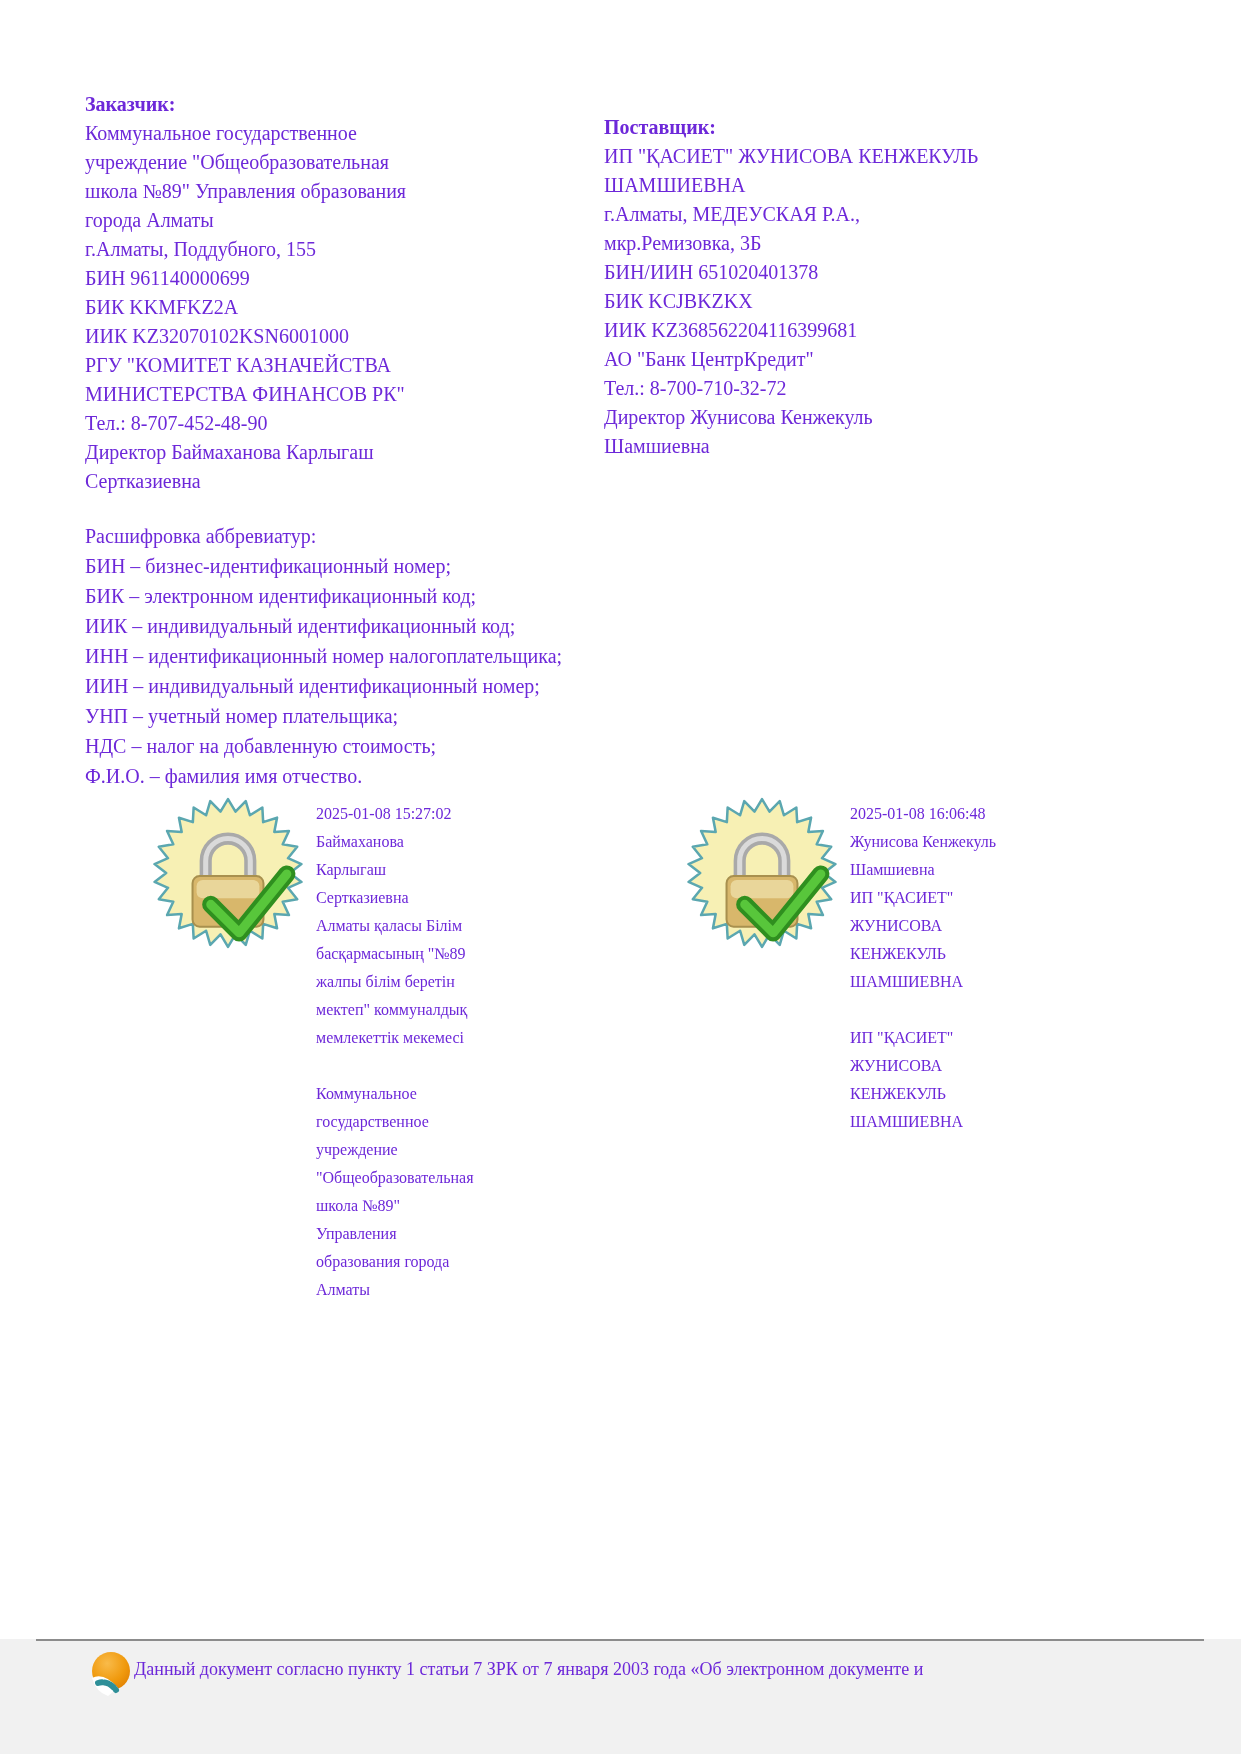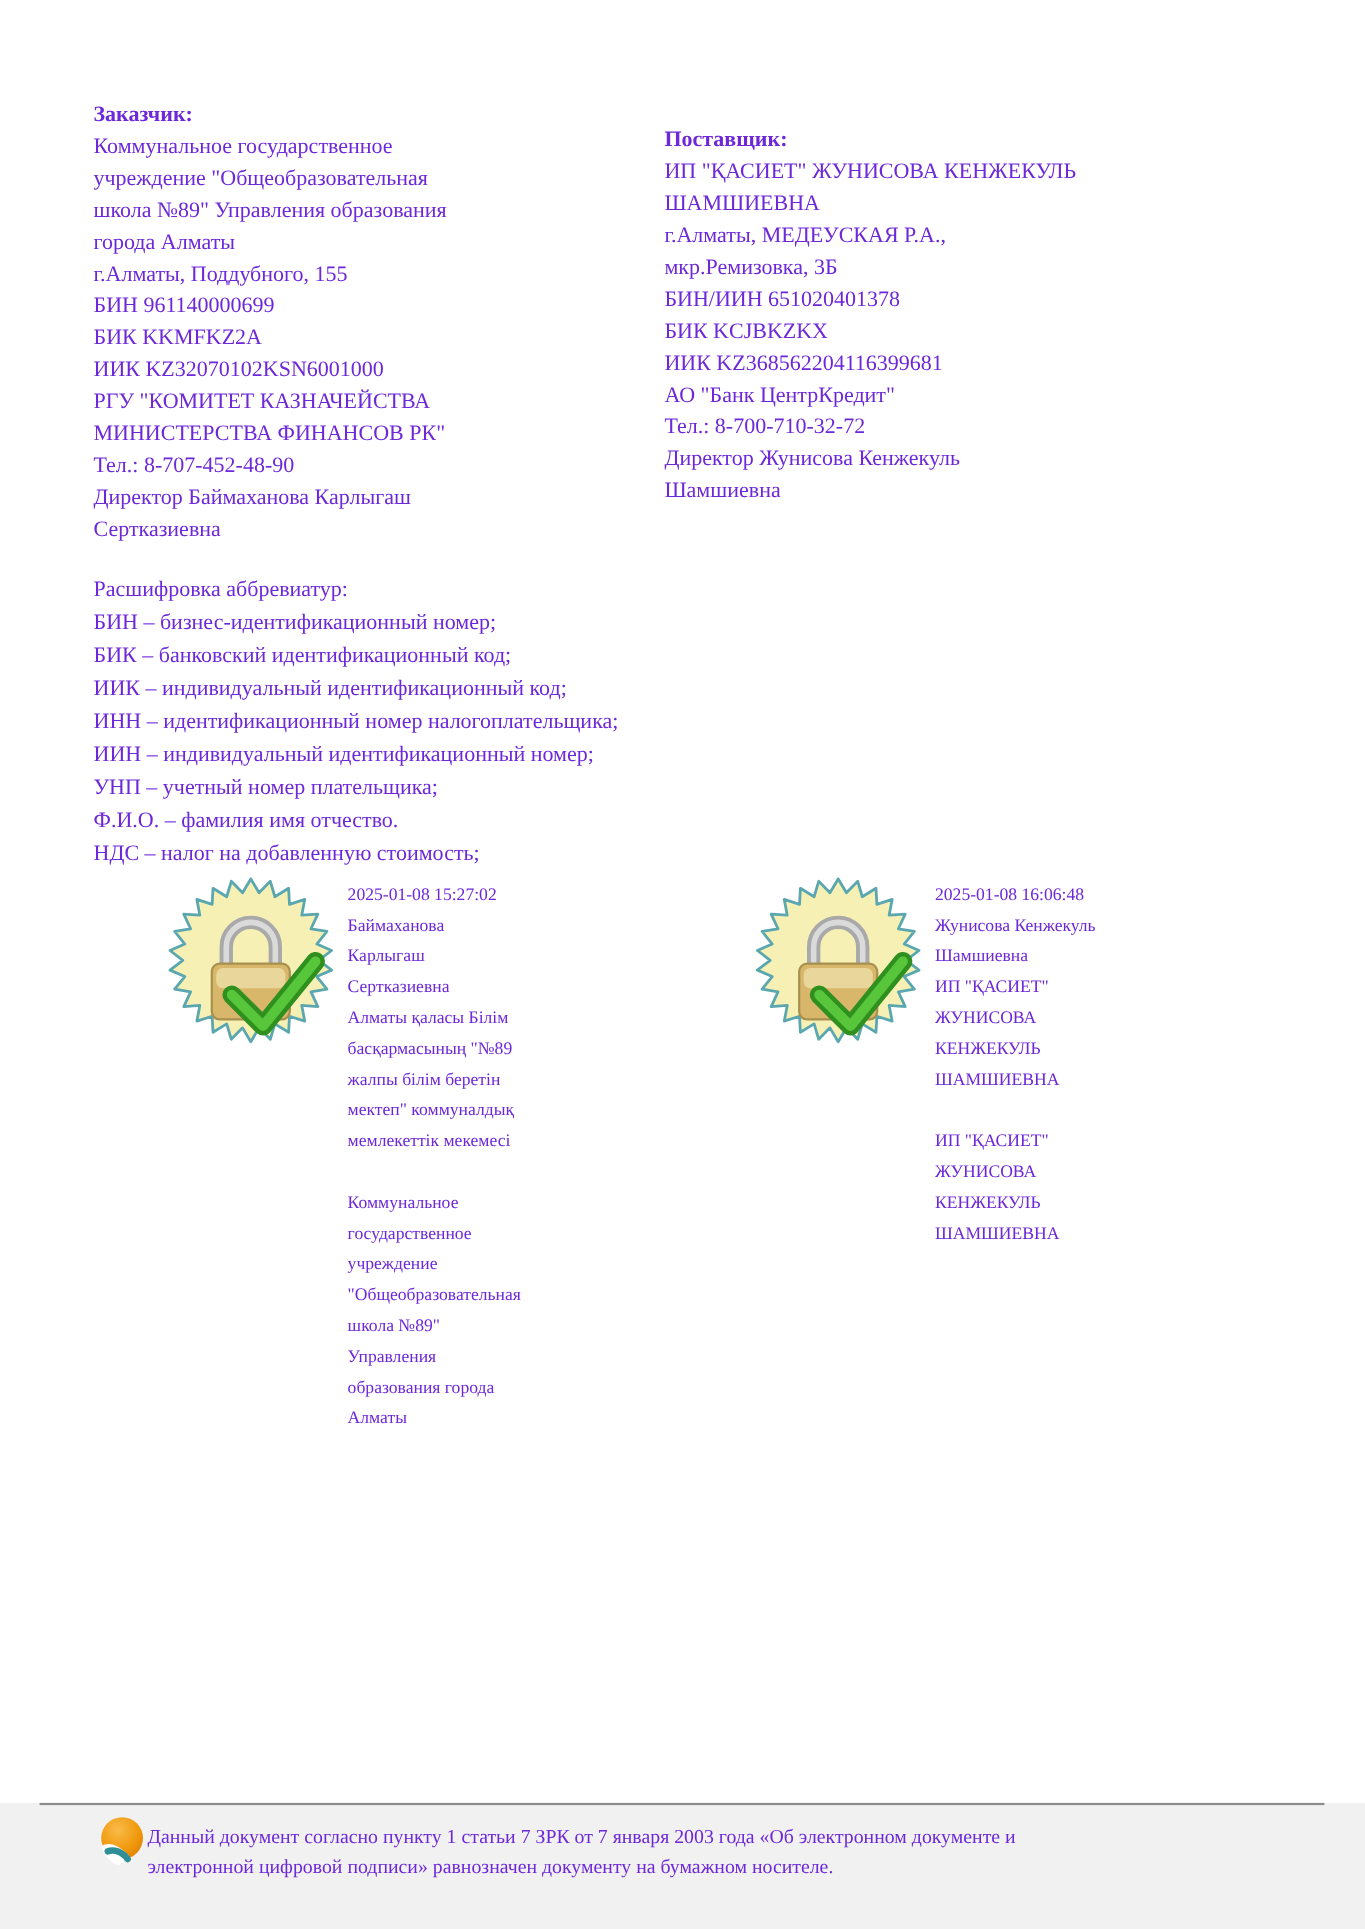--- a/index.html
+++ b/index.html
@@ -72,27 +72,27 @@
         <div class="line">Директор Жунисова Кенжекуль</div>
         <div class="line">Шамшиевна</div>
       </div>
   </div>
 
   <div class="abs abbr">
     <div class="line">Расшифровка аббревиатур:</div>
     <div>
 
     <div class="line">БИН – бизнес-идентификационный номер;</div>
-        <div class="line">БИК – банковский идентификационный код;</div>
+        <div class="line">БИК – электронном идентификационный код;</div>
         <div class="line">ИИК – индивидуальный идентификационный код;</div>
         <div class="line">ИНН – идентификационный номер налогоплательщика;</div>
         <div class="line">ИИН – индивидуальный идентификационный номер;</div>
         <div class="line">УНП – учетный номер плательщика;</div>
+        <div class="line">НДС – налог на добавленную стоимость;</div>
         <div class="line">Ф.И.О. – фамилия имя отчество.</div>
-        <div class="line">НДС – налог на добавленную стоимость;</div>
       </div>
   </div>
 
   <div class="abs stamp stamp-left">
     <svg width="152" height="152" viewBox="0 0 150 150">
       <polygon class="star" fill="#f7f0b4" stroke="#5ba7b0" stroke-width="2.5" stroke-linejoin="round" points="75.0,2.0 82.4,14.4 92.5,4.1 96.6,18.0 108.9,10.4 109.7,24.8 123.4,20.4 120.7,34.5 135.1,33.5 129.0,46.7 143.3,49.1 134.2,60.4 147.5,66.2 136.0,75.0 147.5,83.8 134.2,89.6 143.3,100.9 129.0,103.3 135.1,116.5 120.7,115.5 123.4,129.6 109.7,125.2 108.9,139.6 96.6,132.0 92.5,145.9 82.4,135.6 75.0,148.0 67.6,135.6 57.5,145.9 53.4,132.0 41.1,139.6 40.3,125.2 26.6,129.6 29.3,115.5 14.9,116.5 21.0,103.3 6.7,100.9 15.8,89.6 2.5,83.8 14.0,75.0 2.5,66.2 15.8,60.4 6.7,49.1 21.0,46.7 14.9,33.5 29.3,34.5 26.6,20.4 40.3,24.8 41.1,10.4 53.4,18.0 57.5,4.1 67.6,14.4"></polygon>
       <path d="M53 82 V63 a22 22 0 0 1 44 0 V82" fill="none" stroke="#a9a9a9" stroke-width="12"></path>
       <path d="M53 82 V63 a22 22 0 0 1 44 0 V82" fill="none" stroke="#dadada" stroke-width="5"></path>
       <rect x="40" y="78" width="70" height="50" rx="7" fill="#d8b76b" stroke="#a8904e" stroke-width="2"></rect>
       <rect x="44" y="82" width="62" height="18" rx="6" fill="#e9d69a"></rect>
@@ -170,17 +170,16 @@
       <circle cx="23" cy="21" r="19" fill="url(#orange-g)"></circle>
       <path d="M4 28 Q16 22 30 38 L20 46 Q8 42 4 28 Z" fill="#ffffff"></path>
       <path d="M10 33 Q20 30 28 40" fill="none" stroke="#2e8f98" stroke-width="6" stroke-dasharray="4 2.5" stroke-linecap="round"></path>
     </svg>
   </div>
 
   <div class="abs footer-text">
     <div>
 
     <div class="line">Данный документ согласно пункту 1 статьи 7 ЗРК от 7 января 2003 года «Об электронном документе и</div>
-        <div class="line">электронной цифровой подписи» равнозначен документу на бумажном носителе.</div>
       </div>
   </div>
 
 </div>
 
 </body></html>

